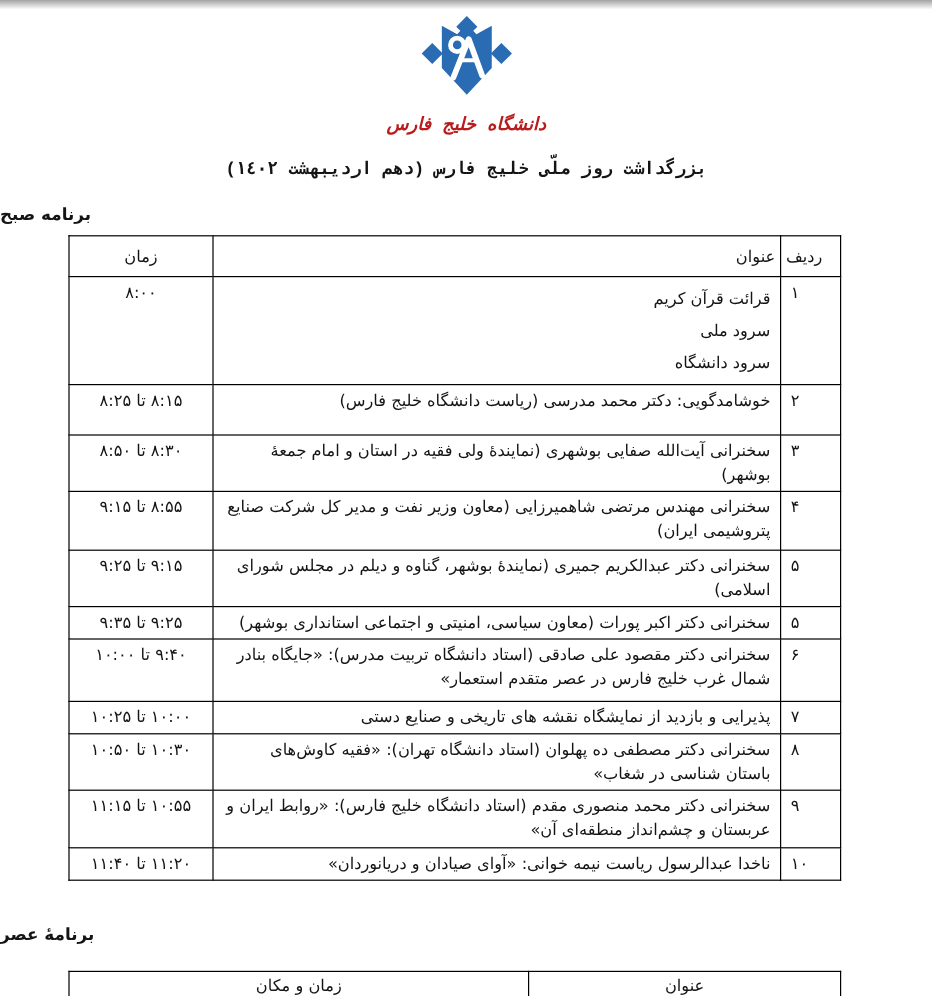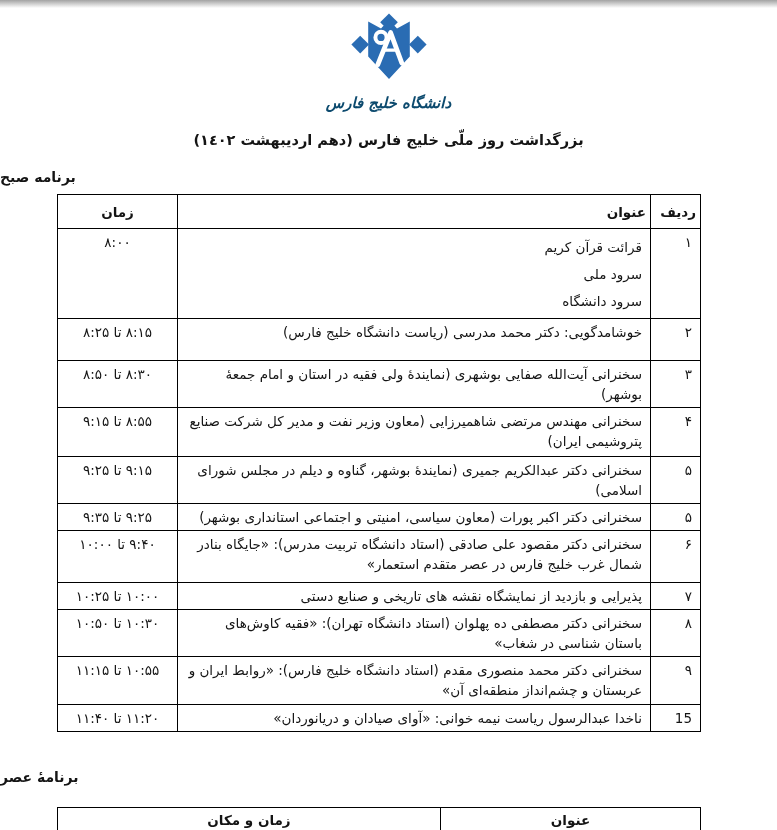--- a/index.html
+++ b/index.html
@@ -3,41 +3,42 @@
 <meta charset="utf-8">
 <style>
   html,body{margin:0;padding:0;}
   body{
     width:777px;height:830px;background:#ffffff;overflow:hidden;
     font-family:"DejaVu Sans",sans-serif;color:#141414;
   }
   .top-strip{height:8px;width:777px;background:linear-gradient(#a3a3a3,#ffffff);}
   .logo-wrap{text-align:center;margin-top:5px;}
   .logo-caption{
-    color:#0c4a6e;font-weight:bold;font-style:italic;font-size:15px;
-    direction:rtl;margin-top:1px;letter-spacing:1px;
+    color:#b91c1c;font-weight:bold;font-style:italic;font-size:15px;
+    direction:rtl;margin-top:1px;letter-spacing:1px;font-family:Liberation Mono, monospace;
   }
   .doc-title{
     direction:rtl;text-align:center;font-weight:bold;font-size:14.5px;
     margin-top:20px;
+    font-family:Liberation Mono, monospace;
   }
   .section-heading{
     direction:rtl;text-align:left;font-weight:bold;font-size:14px;
     margin:21px 80px 0 0;
   }
   .section-heading.evening{margin-top:37px;}
   table{
     direction:rtl;border-collapse:collapse;table-layout:fixed;
     margin:9px 77px 0 57px;width:643px;
     font-size:13.5px;line-height:20px;
   }
   th,td{border:1px solid #000;vertical-align:top;padding:3px 8px;box-sizing:border-box;}
-  th{font-weight:bold;text-align:center;vertical-align:middle;padding:5px 4px;}
+  th{font-weight:normal;text-align:center;vertical-align:middle;padding:5px 4px;}
   .t1 thead tr{height:34px;}
-  .t1 .c-no{width:50px;text-align:right;}
+  .t1 .c-no{width:50px;text-align:left;}
   .t1 .c-title{width:473px;text-align:right;}
   .t1 .c-time{width:120px;text-align:center;}
   .t1 tbody tr:nth-child(1){height:86px;}
   .t1 tbody tr:nth-child(1) .c-title{white-space:pre-line;line-height:27px;padding-top:5px;}
   .t1 tbody tr:nth-child(2){height:42px;}
   .t1 tbody tr:nth-child(3){height:35px;}
   .t1 tbody tr:nth-child(4){height:49px;}
   .t1 tbody tr:nth-child(5){height:23px;}
   .t1 tbody tr:nth-child(6){height:25px;}
   .t1 tbody tr:nth-child(7){height:52px;}
@@ -134,21 +135,21 @@
       <td class="c-no">۸</td>
       <td class="c-title">سخنرانی دکتر مصطفی ده پهلوان (استاد دانشگاه تهران): «فقیه کاوش‌های باستان شناسی در شغاب»</td>
       <td class="c-time">۱۰:۳۰ تا ۱۰:۵۰</td>
     </tr>
     <tr>
       <td class="c-no">۹</td>
       <td class="c-title">سخنرانی دکتر محمد منصوری مقدم (استاد دانشگاه خلیج فارس): «روابط ایران و عربستان و چشم‌انداز منطقه‌ای آن»</td>
       <td class="c-time">۱۰:۵۵ تا ۱۱:۱۵</td>
     </tr>
     <tr>
-      <td class="c-no">15</td>
+      <td class="c-no">۱۰</td>
       <td class="c-title">ناخدا عبدالرسول ریاست نیمه خوانی: «آوای صیادان و دریانوردان»</td>
       <td class="c-time">۱۱:۲۰ تا ۱۱:۴۰</td>
     </tr>
   </tbody>
 </table>
 
 <div class="section-heading evening">برنامهٔ عصر</div>
 
 <table class="t2">
   <thead>

